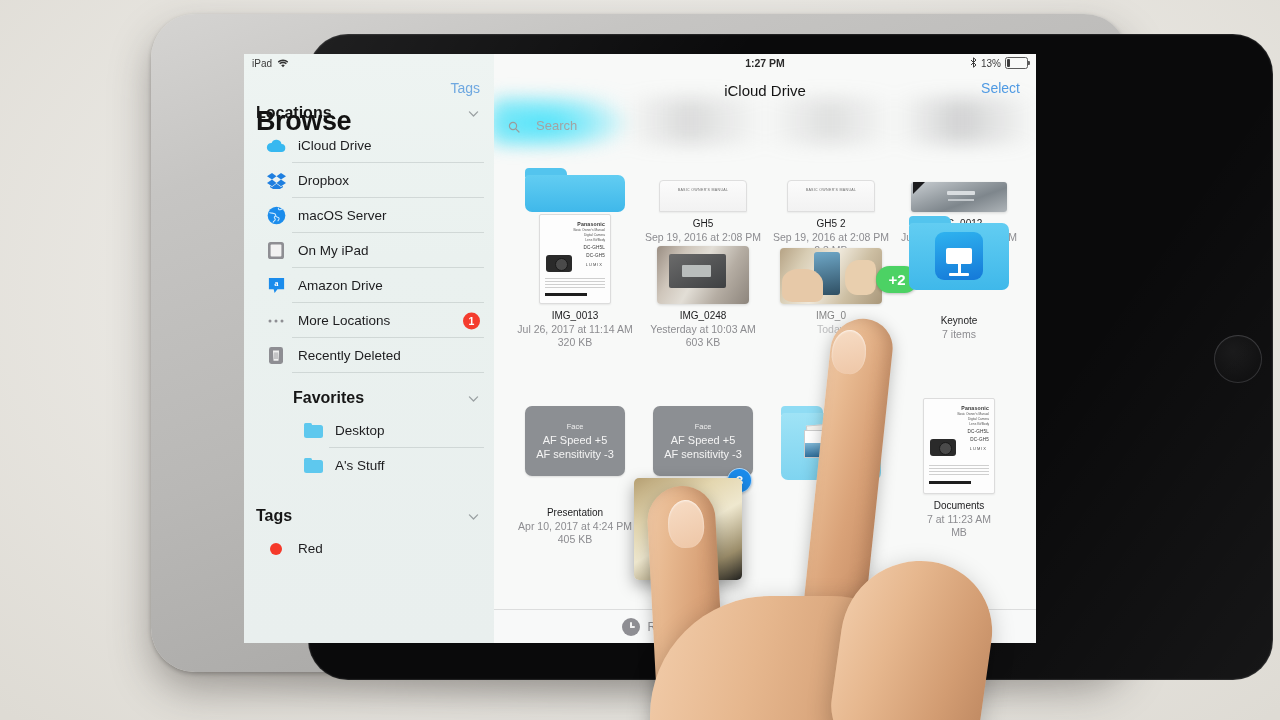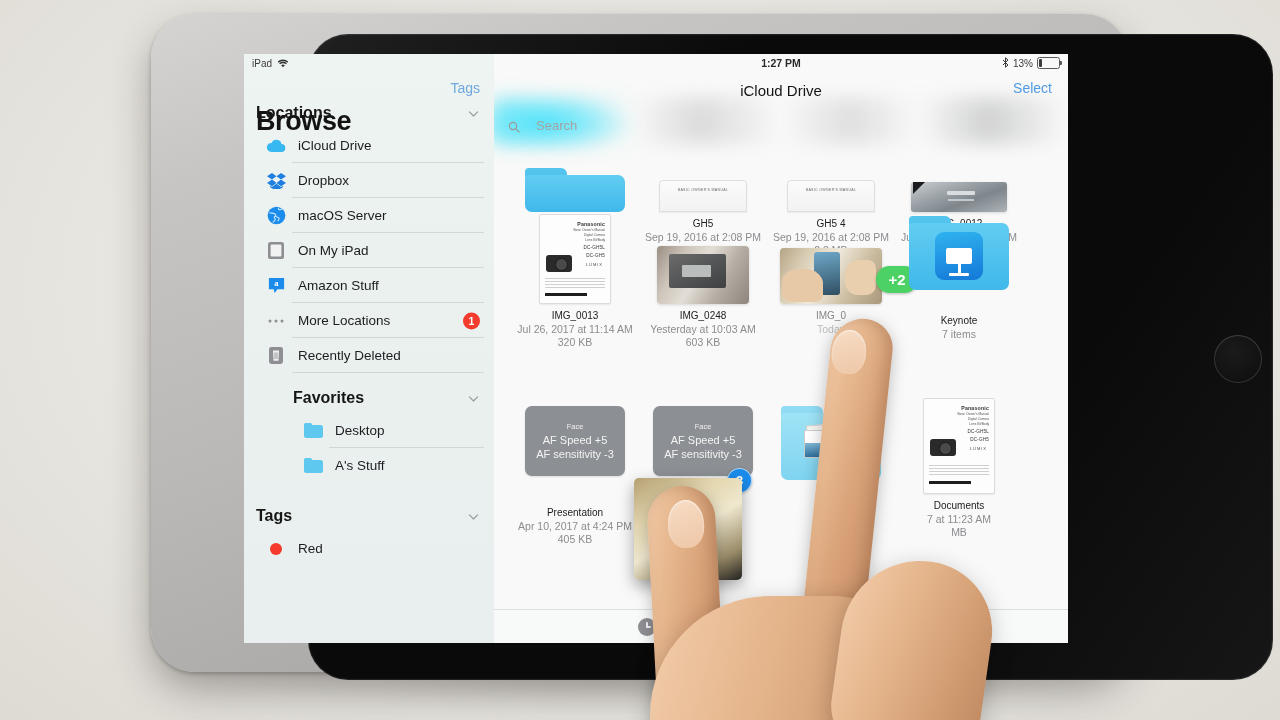--- a/index.html
+++ b/index.html
@@ -46,21 +46,21 @@
     box-shadow:inset 0 0 0 1px rgba(110,110,115,.35), inset 0 1px 2px rgba(255,255,255,.07);
   }
   .camera{
     position:absolute;left:199px;top:336px;width:11px;height:11px;border-radius:50%;
     background:radial-gradient(circle at 40% 35%, #26262a, #0a0a0c);
   }
 
   
   .screen{
     position:absolute;left:244px;top:54px;width:792px;height:589px;
-    background:#4d7c0f;overflow:hidden;padding-left:32px;
+    background:#4d7c0f;overflow:hidden;
   }
 
   
   .statusbar{
     position:absolute;left:0;top:0;width:100%;height:18px;
     display:flex;align-items:center;
     font-size:10px;color:#3a3a3a;
     background:transparent;
     z-index:30;
   }
@@ -372,21 +372,21 @@
         <span class="lbl">On My iPad</span>
       </div>
 
       <div class="row">
         <span class="ic">
           <svg width="19" height="19" viewBox="0 0 20 20">
               <path d="M2 2h16v12H11l-3 4-1-4H2z" fill="#1b8cec"></path>
               <text x="10" y="11" font-size="9" font-family="Liberation Serif, serif" fill="#fff" text-anchor="middle" font-weight="bold">a</text>
             </svg>
         </span>
-        <span class="lbl">Amazon Stuff</span>
+        <span class="lbl">Amazon Drive</span>
       </div>
 
       <div class="row">
         <span class="ic">
           <svg width="18" height="6" viewBox="0 0 18 6">
               <circle cx="3" cy="3" r="1.5" fill="#8e8e93"></circle>
               <circle cx="9" cy="3" r="1.5" fill="#8e8e93"></circle>
               <circle cx="15" cy="3" r="1.5" fill="#8e8e93"></circle>
             </svg>
         </span>
@@ -507,21 +507,21 @@
         <div class="mt">Sep 19, 2016 at 2:08 PM</div>
         <div class="mt">2.3 MB</div>
       </div>
 
       <div class="item" style="left:272px;top:-8px;">
         <div class="thumb">
           <div class="pdfthumb">
             <div class="tt">BASIC OWNER'S MANUAL</div>
           </div>
         </div>
-        <div class="nm">GH5 4</div>
+        <div class="nm">GH5 2</div>
         <div class="mt">Sep 19, 2016 at 2:08 PM</div>
         <div class="mt">2.3 MB</div>
       </div>
 
       <div class="item" style="left:400px;top:-8px;">
         <div class="thumb">
           <div class="photo p-0012"></div>
         </div>
         <div class="nm">IMG_0012</div>
         <div class="mt">Jul 26, 2017 at 10:25 AM</div>

